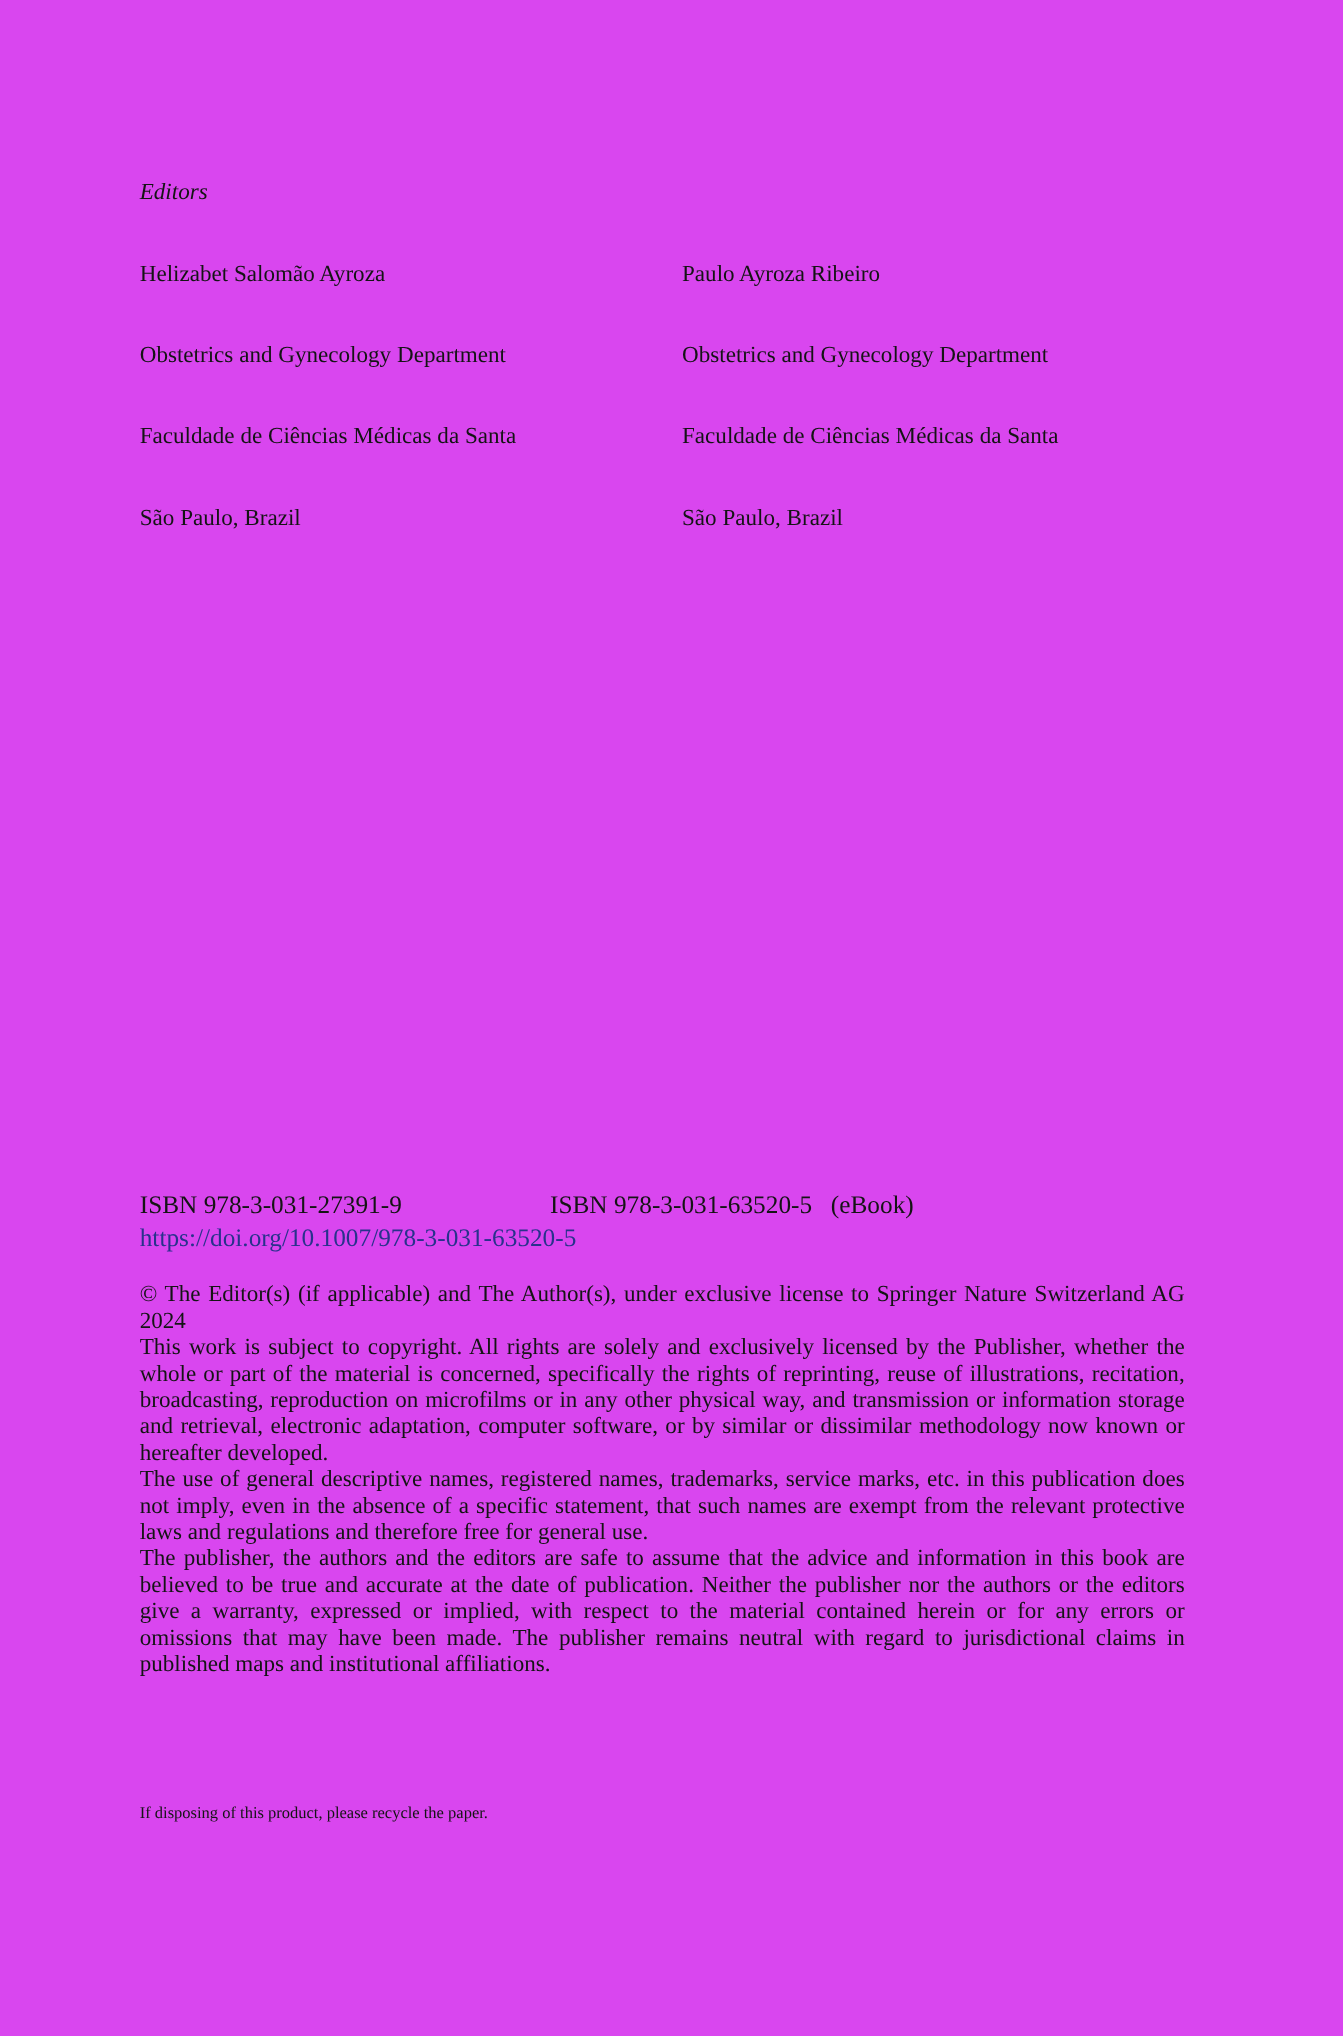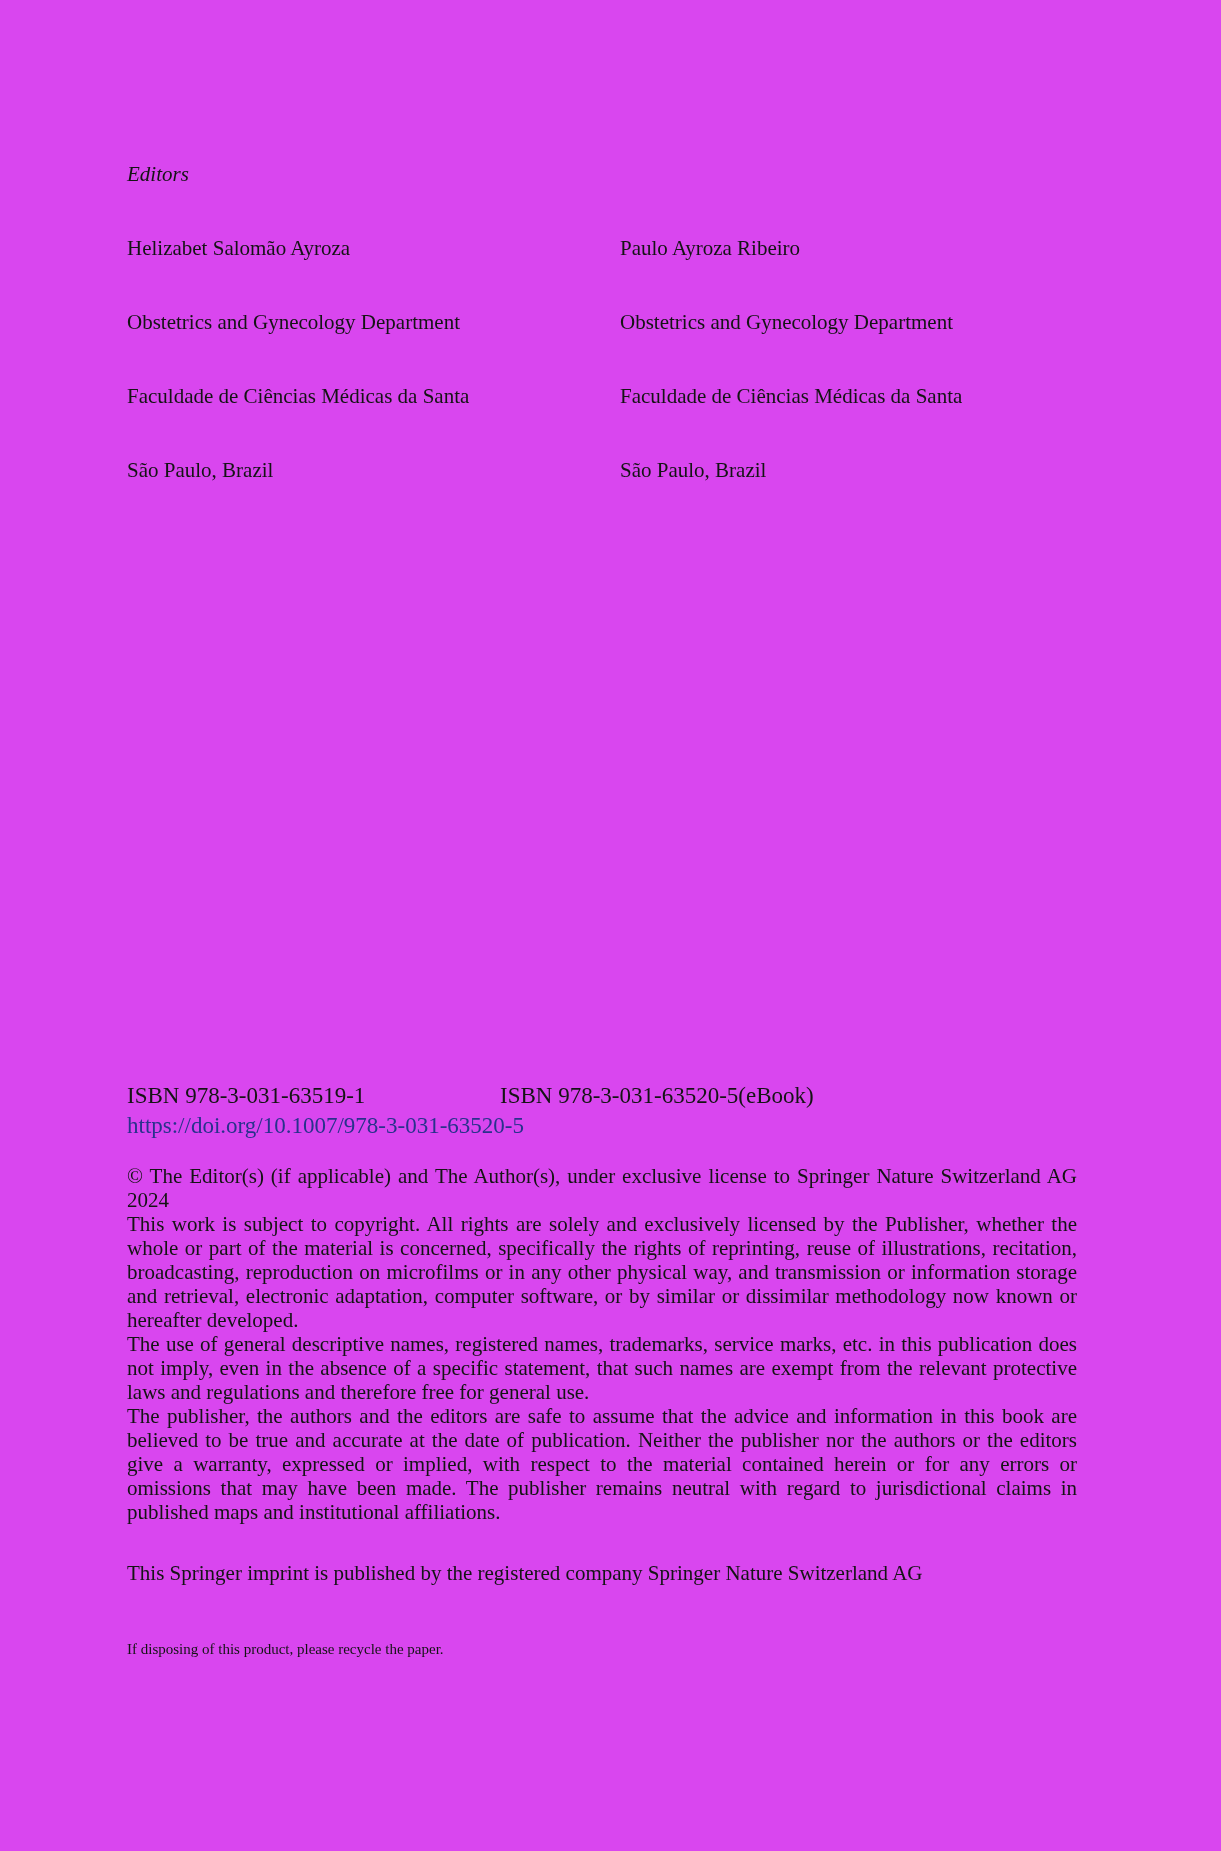--- a/index.html
+++ b/index.html
@@ -42,21 +42,21 @@
     left: 127px;
     top: 1081px;
     width: 950px;
   }
   .isbn-row {
     font-size: 23px;
     line-height: 30px;
     white-space: nowrap;
   }
   .isbn-print { display: inline-block; width: 373px; }
-  .ebook-label { }
+  .ebook-label { margin-left: 17px; }
   .doi-link {
     font-size: 23px;
     line-height: 30px;
     color: var(--link, #28328c);
     text-decoration: none;
     display: inline-block;
   }
 
   
   .copyright-section {
@@ -112,31 +112,30 @@
         <div>Paulo Ayroza Ribeiro</div>
         <div>Obstetrics and Gynecology Department</div>
         <div>Faculdade de Ciências Médicas da Santa</div>
         <div>São Paulo, Brazil</div>
       </div>
     </div>
   </section>
 
   <section class="isbn-section">
     <div class="isbn-row">
-      <span class="isbn-print">ISBN 978-3-031-63519-1</span><span class="isbn-ebook">ISBN 978-3-031-63520-5</span><span class="ebook-label">(eBook)</span>
+      <span class="isbn-print">ISBN 978-3-031-27391-9</span><span class="isbn-ebook">ISBN 978-3-031-63520-5</span><span class="ebook-label">(eBook)</span>
     </div>
     <a class="doi-link" href="#">https://doi.org/10.1007/978-3-031-63520-5</a>
   </section>
 
   <section class="copyright-section">
     <p>© The Editor(s) (if applicable) and The Author(s), under exclusive license to Springer Nature Switzerland AG 2024</p>
     <p>This work is subject to copyright. All rights are solely and exclusively licensed by the Publisher, whether the whole or part of the material is concerned, specifically the rights of reprinting, reuse of illustrations, recitation, broadcasting, reproduction on microfilms or in any other physical way, and transmission or information storage and retrieval, electronic adaptation, computer software, or by similar or dissimilar methodology now known or hereafter developed.</p>
     <p>The use of general descriptive names, registered names, trademarks, service marks, etc. in this publication does not imply, even in the absence of a specific statement, that such names are exempt from the relevant protective laws and regulations and therefore free for general use.</p>
     <p>The publisher, the authors and the editors are safe to assume that the advice and information in this book are believed to be true and accurate at the date of publication. Neither the publisher nor the authors or the editors give a warranty, expressed or implied, with respect to the material contained herein or for any errors or omissions that may have been made. The publisher remains neutral with regard to jurisdictional claims in published maps and institutional affiliations.</p>
   </section>
 
   <section class="imprint-section">
-    <div>This Springer imprint is published by the registered company Springer Nature Switzerland AG</div>
   </section>
 
   <div class="recycle-note">If disposing of this product, please recycle the paper.</div>
 
 </div>
 
 </body></html>

